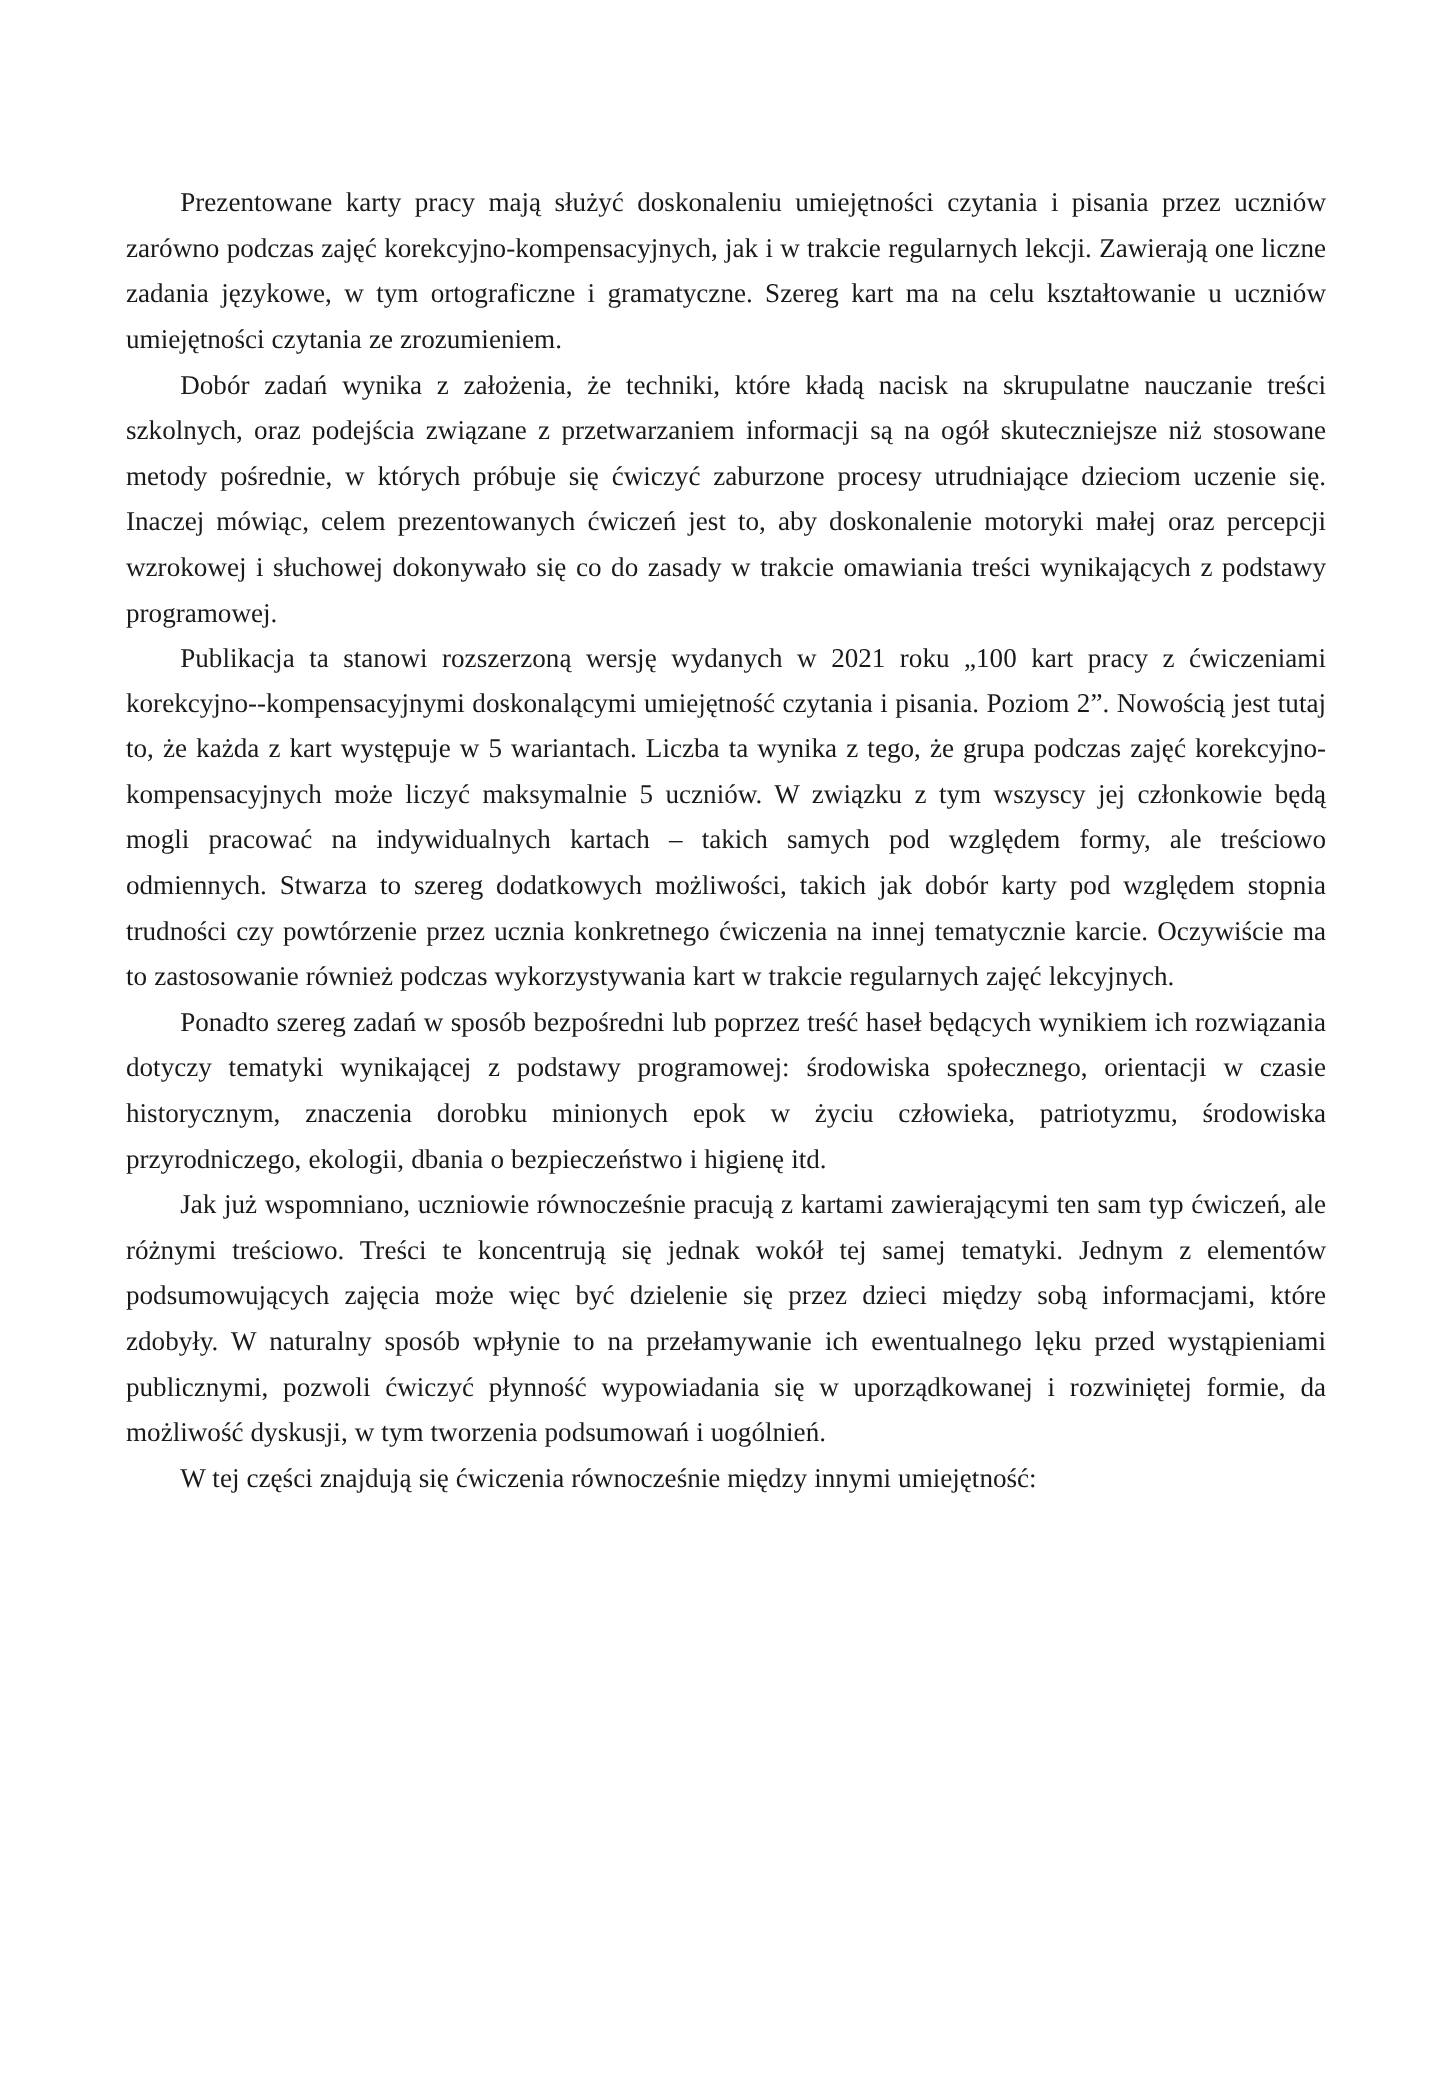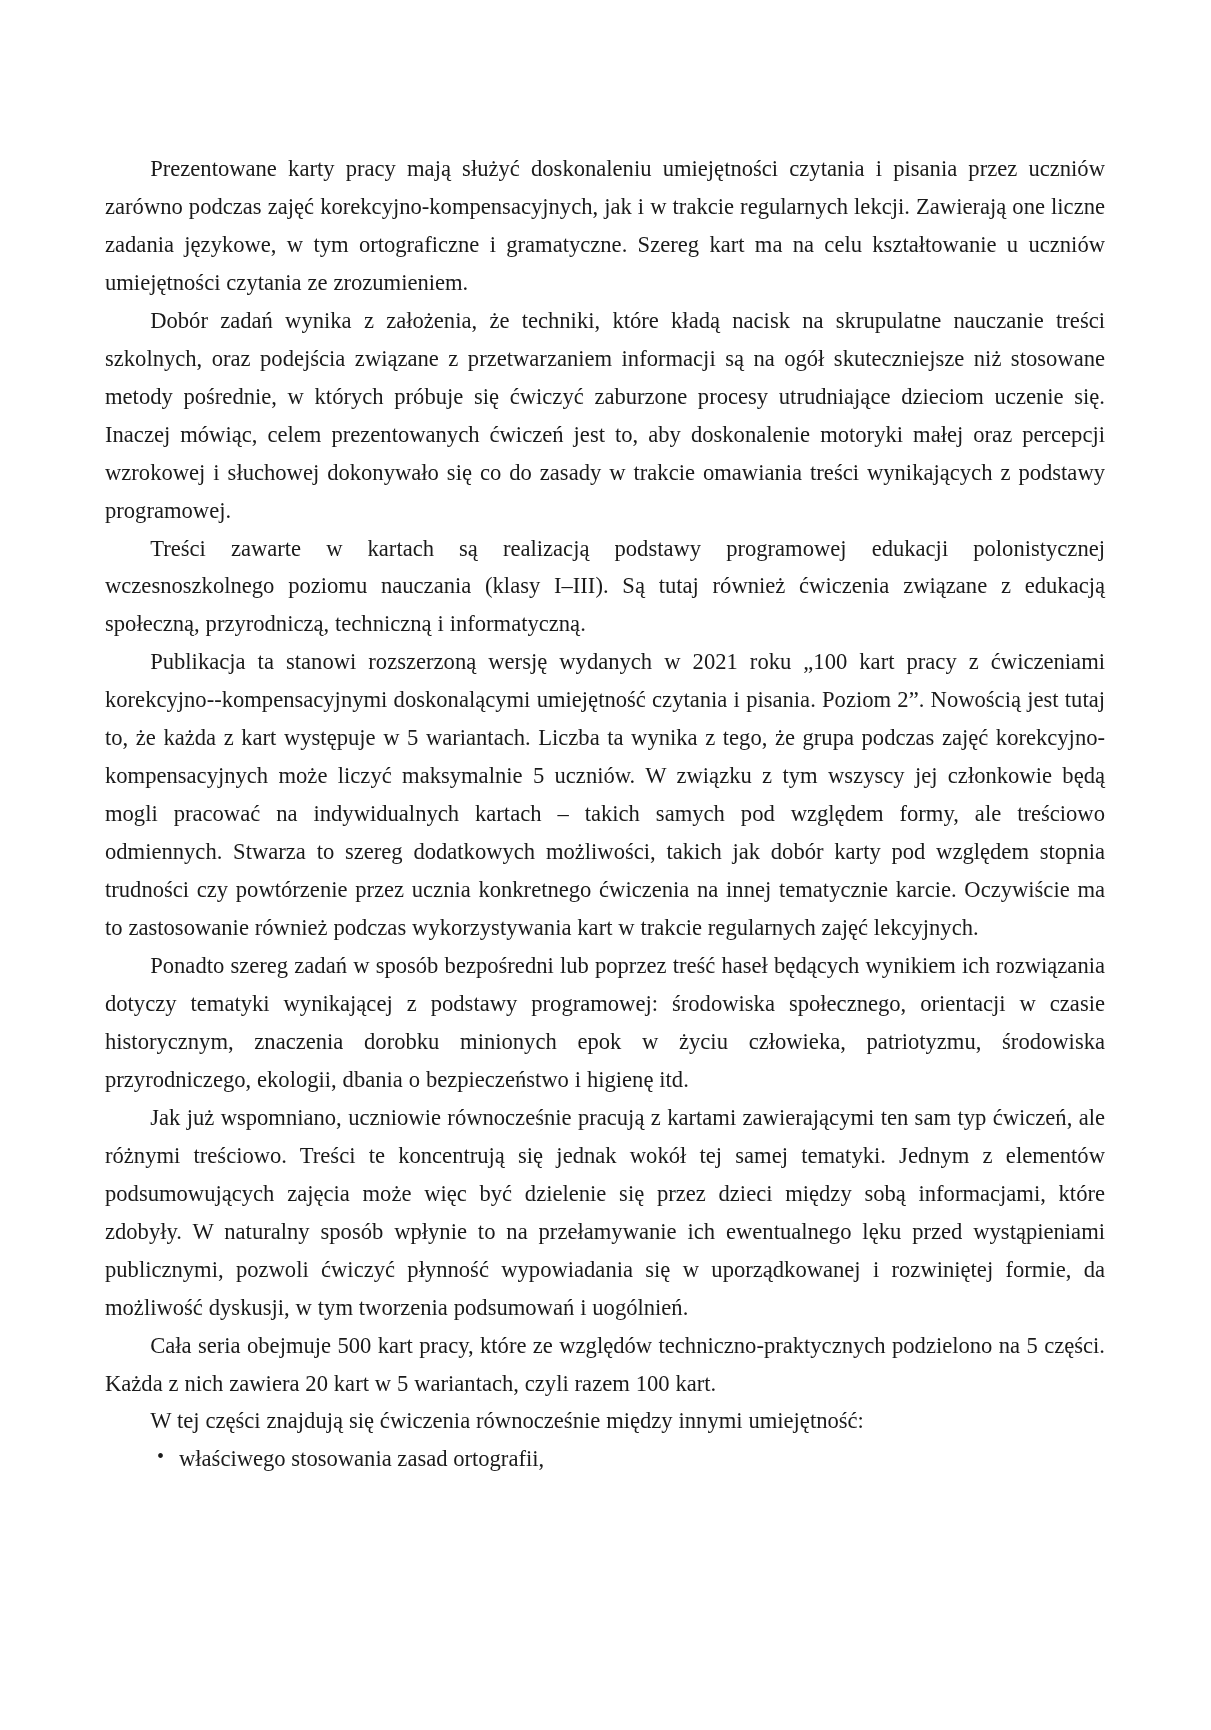--- a/index.html
+++ b/index.html
@@ -59,26 +59,23 @@
   }
 </style>
 </head>
 <body>
 
 <div class="page">
   <div class="content">
 
     <p class="para">Prezentowane karty pracy mają służyć doskonaleniu umiejętności czytania i pisania przez uczniów zarówno podczas zajęć korekcyjno-kompensacyjnych, jak i w trakcie regularnych lekcji. Zawierają one liczne zadania językowe, w tym ortograficzne i gramatyczne. Szereg kart ma na celu kształtowanie u uczniów umiejętności czytania ze zrozumieniem.</p>
     <p class="para">Dobór zadań wynika z założenia, że techniki, które kładą nacisk na skrupulatne nauczanie treści szkolnych, oraz podejścia związane z przetwarzaniem informacji są na ogół skuteczniejsze niż stosowane metody pośrednie, w których próbuje się ćwiczyć zaburzone procesy utrudniające dzieciom uczenie się. Inaczej mówiąc, celem prezentowanych ćwiczeń jest to, aby doskonalenie motoryki małej oraz percepcji wzrokowej i słuchowej dokonywało się co do zasady w trakcie omawiania treści wynikających z podstawy programowej.</p>
-    <p class="para">Treści zawarte w kartach są realizacją podstawy programowej edukacji polonistycznej wczesnoszkolnego poziomu nauczania (klasy I–III). Są tutaj również ćwiczenia związane z edukacją społeczną, przyrodniczą, techniczną i informatyczną.</p>
     <p class="para">Publikacja ta stanowi rozszerzoną wersję wydanych w 2021 roku „100 kart pracy z ćwiczeniami korekcyjno--kompensacyjnymi doskonalącymi umiejętność czytania i pisania. Poziom 2”. Nowością jest tutaj to, że każda z kart występuje w 5 wariantach. Liczba ta wynika z tego, że grupa podczas zajęć korekcyjno-kompensacyjnych może liczyć maksymalnie 5 uczniów. W związku z tym wszyscy jej członkowie będą mogli pracować na indywidualnych kartach – takich samych pod względem formy, ale treściowo odmiennych. Stwarza to szereg dodatkowych możliwości, takich jak dobór karty pod względem stopnia trudności czy powtórzenie przez ucznia konkretnego ćwiczenia na innej tematycznie karcie. Oczywiście ma to zastosowanie również podczas wykorzystywania kart w trakcie regularnych zajęć lekcyjnych.</p>
     <p class="para">Ponadto szereg zadań w sposób bezpośredni lub poprzez treść haseł będących wynikiem ich rozwiązania dotyczy tematyki wynikającej z podstawy programowej: środowiska społecznego, orientacji w czasie historycznym, znaczenia dorobku minionych epok w życiu człowieka, patriotyzmu, środowiska przyrodniczego, ekologii, dbania o bezpieczeństwo i higienę itd.</p>
     <p class="para">Jak już wspomniano, uczniowie równocześnie pracują z kartami zawierającymi ten sam typ ćwiczeń, ale różnymi treściowo. Treści te koncentrują się jednak wokół tej samej tematyki. Jednym z elementów podsumowujących zajęcia może więc być dzielenie się przez dzieci między sobą informacjami, które zdobyły. W naturalny sposób wpłynie to na przełamywanie ich ewentualnego lęku przed wystąpieniami publicznymi, pozwoli ćwiczyć płynność wypowiadania się w uporządkowanej i rozwiniętej formie, da możliwość dyskusji, w tym tworzenia podsumowań i uogólnień.</p>
-    <p class="para">Cała seria obejmuje 500 kart pracy, które ze względów techniczno-praktycznych podzielono na 5 części. Każda z nich zawiera 20 kart w 5 wariantach, czyli razem 100 kart.</p>
     <p class="para">W tej części znajdują się ćwiczenia równocześnie między innymi umiejętność:</p>
 
     <ul class="bullets">
-      <li>właściwego stosowania zasad ortografii,</li>
     </ul>
 
 
   </div>
 </div>
 
 </body></html>

